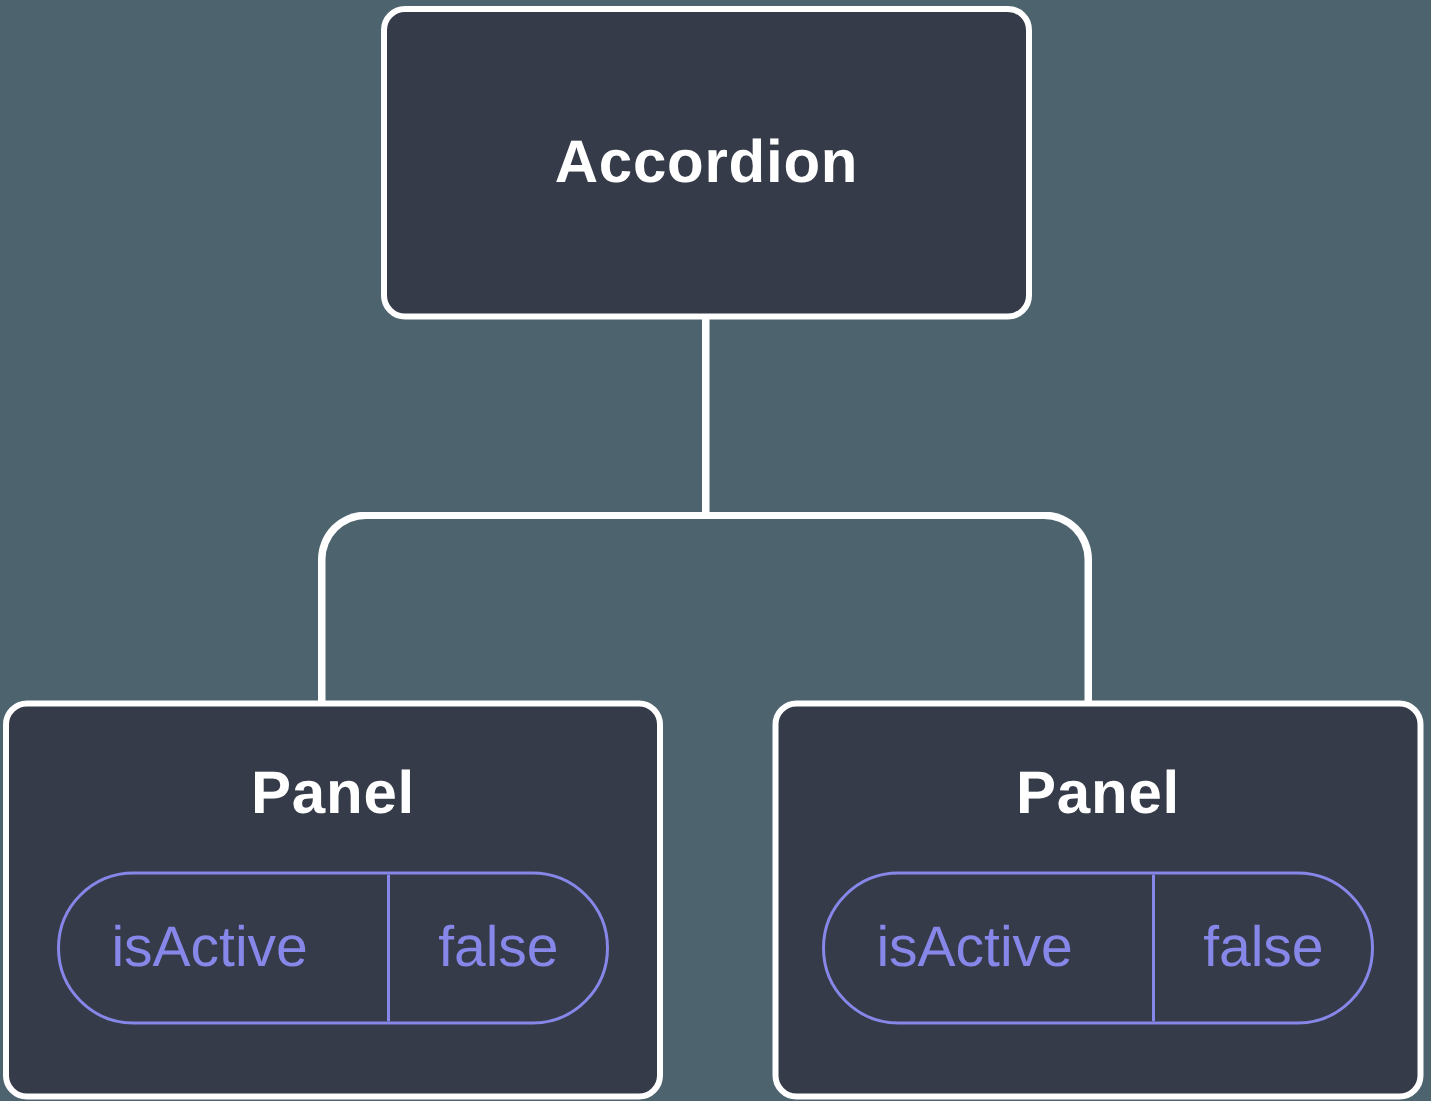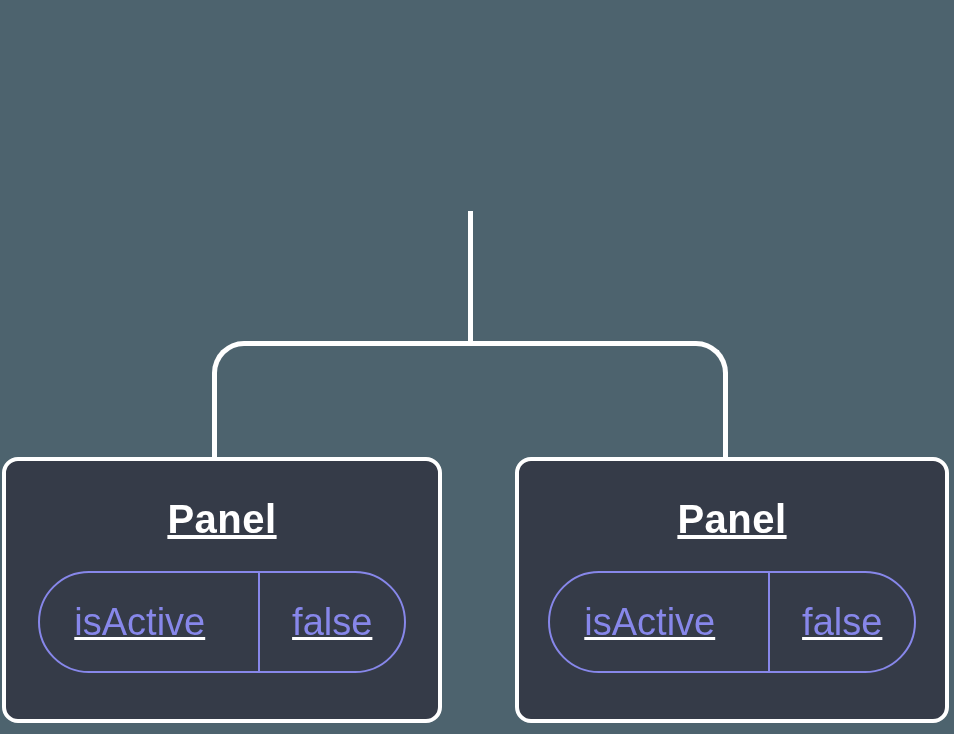--- a/index.html
+++ b/index.html
@@ -26,27 +26,26 @@
     left: 254px; top: 4px;
     width: 434px; height: 209px;
     display: flex; align-items: center; justify-content: center;
   }
   .node-root .node-label {
     font-size: 40px;
     font-weight: 600;
     letter-spacing: 0.5px;
   }
   .node-child {
-    top: 457px;
+    top: 467px;
     height: 266px;
     display: flex;
     flex-direction: column;
     align-items: center;
     padding-top: 34px;
-    text-decoration: underline;
   }
   .node-child-left  { left: 2px;   width: 440px; }
   .node-child-right { left: 515px; width: 434px; }
   .node-child .node-label {
     font-size: 40px;
     font-weight: 600;
     line-height: 48px;
     letter-spacing: 0.5px;
   }
   
@@ -87,20 +86,23 @@
     font-weight: 400;
   }
   .state-pill .pill-key   { flex: 1.39; }
   .state-pill .pill-value { flex: 1; border-left: 2.5px solid #8787ea; }
 </style>
 </head>
 <body>
 
 <div class="canvas">
 
+  <div class="node node-root">
+    <span class="node-label">Accordion</span>
+  </div>
 
   <div class="connector-stem"></div>
   <div class="connector-branch"></div>
 
   <div class="node node-child node-child-left">
     <span class="node-label">Panel</span>
     <div class="state-pill">
       <span class="pill-cell pill-key">isActive</span>
       <span class="pill-cell pill-value">false</span>
     </div>

